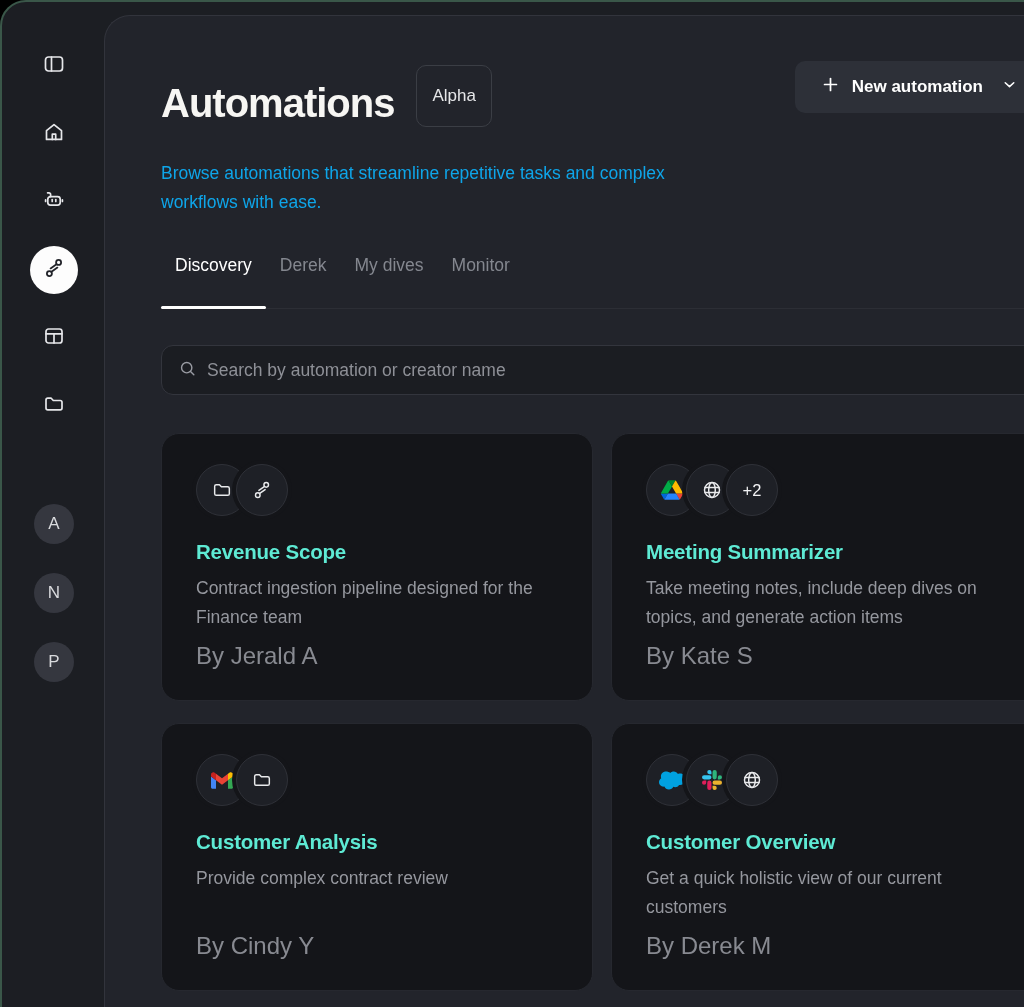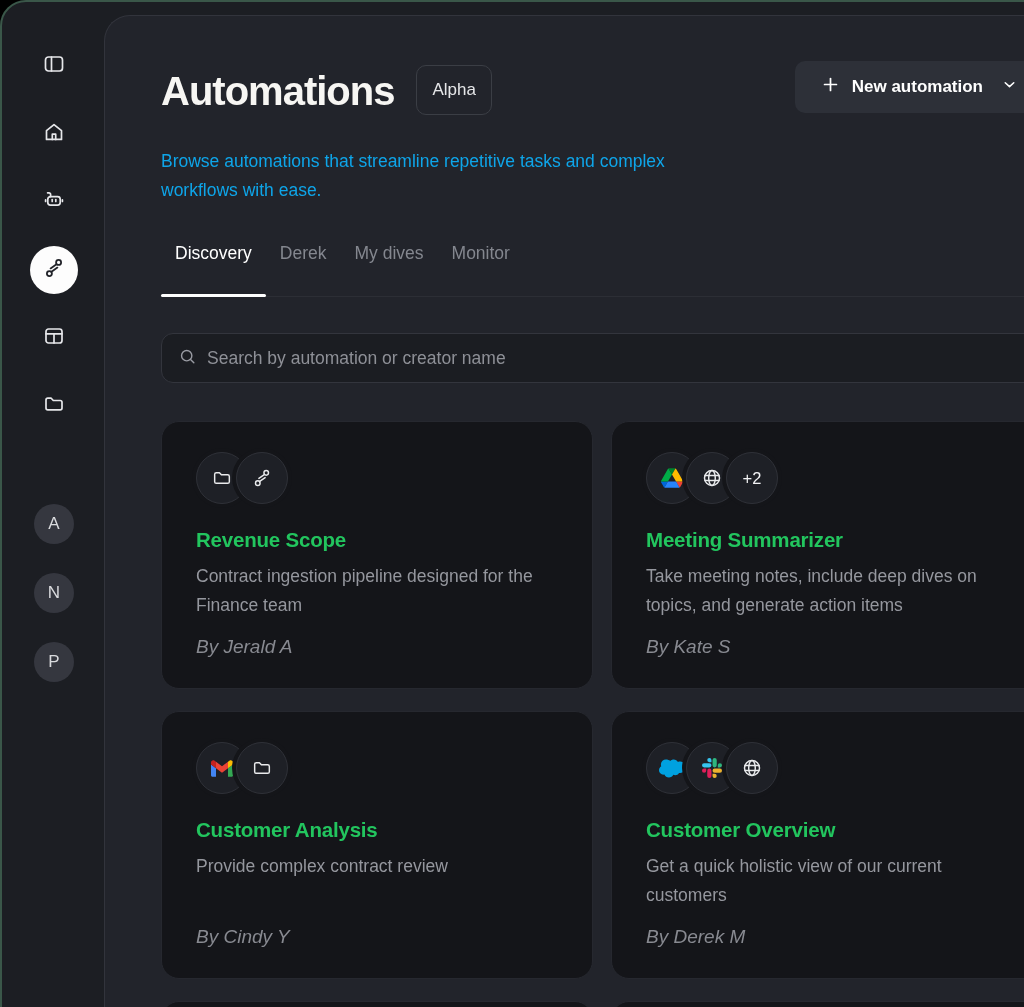--- a/index.html
+++ b/index.html
@@ -20,21 +20,21 @@
   .avatar { width:40px; height:40px; border-radius:50%; background:#35373f; color:#d9dadd;
             font-size:17px; display:flex; align-items:center; justify-content:center; cursor:pointer; }
   
   .panel { position:absolute; left:102px; top:13px; width:940px; height:1030px;
            background:#22242b; border-top-left-radius:26px;
            border-top:1px solid #32343c; border-left:1px solid #32343c;
            padding:45px 0 0 56px; }
   .header-row { display:flex; align-items:flex-start; justify-content:space-between; }
   .title-group { display:flex; align-items:flex-end; }
   h1 { color:#f7f6f3; font-size:40px; font-weight:700; letter-spacing:-1px; line-height:48px; }
-  .alpha-badge { margin-left:22px; margin-top:4px; padding:14px 15px; border:1px solid #3b3e45;
+  .alpha-badge { margin-left:22px; margin-top:4px; padding:20px 15px; border:1px solid #3b3e45;
                  border-radius:10px; color:#e6e7e9; font-size:17px; font-weight:500; }
   .new-btn { height:52px; margin-top:0; display:flex; align-items:center; gap:12px;
              background:#2d3038; border-radius:10px; padding:0 26px; cursor:pointer;
              color:#fff; font-size:17px; font-weight:700; white-space:nowrap; }
   .new-btn svg { stroke:#fff; fill:none; stroke-linecap:round; stroke-linejoin:round; }
   .subtitle { margin-top:32px; max-width:520px; color:#0ea5e9; font-size:17.5px; line-height:29px; }
   
   .tabs { margin-top:38px; display:flex; border-bottom:1px solid #2c2e35; width:884px; }
   .tab { padding:0 14px 32px 14px; font-size:17.5px; color:#84878f; cursor:pointer; position:relative; }
   .tab.active { color:#fff; font-weight:500; }
@@ -54,23 +54,23 @@
   .card { background:#141519; border:1px solid #26282f; border-radius:18px;
           padding:30px 34px; display:flex; flex-direction:column; cursor:pointer; }
   .badges { display:flex; }
   .badge { width:52px; height:52px; border-radius:50%; background:#1e2026;
            border:1px solid #2f3138; box-shadow:0 0 0 4px #141519;
            display:flex; align-items:center; justify-content:center; }
   .badge + .badge { margin-left:-12px; }
   .badge.mono svg { stroke:#e9eaec; stroke-width:1.6; fill:none;
                     stroke-linecap:round; stroke-linejoin:round; }
   .badge .plus2 { color:#f2f2f4; font-size:16.5px; font-weight:500; }
-  .card-title { margin-top:24px; color:#22c55e; font-size:20.5px; font-weight:700; letter-spacing:-0.2px; }
+  .card-title { margin-top:24px; color:#5eead4; font-size:20.5px; font-weight:700; letter-spacing:-0.2px; }
   .card-desc { margin-top:10px; color:#95979e; font-size:17.5px; line-height:29px; max-width:370px; }
-  .card-author { margin-top:auto; color:#888a91; font-size:19px;font-style:italic; }
+  .card-author { margin-top:auto; color:#888a91; font-size:24px; }
 </style>
 </head>
 <body>
 
 <div class="window">
 
   <nav class="sidebar">
     <div class="side-btn">
       <span>
         <svg width="24" height="24" viewBox="0 0 24 24">

